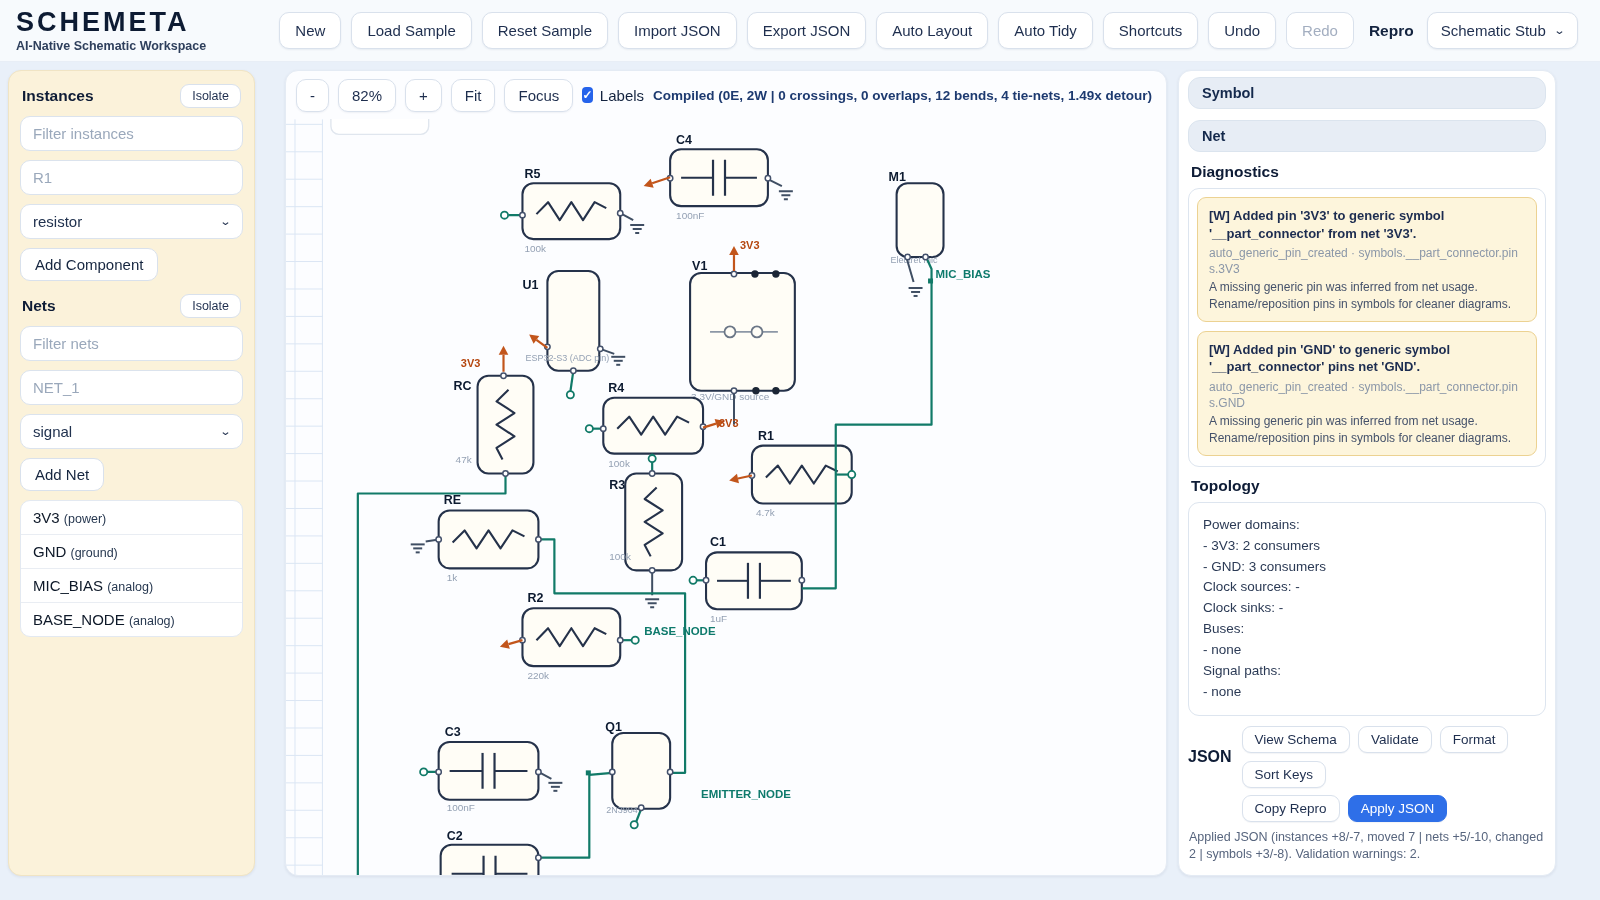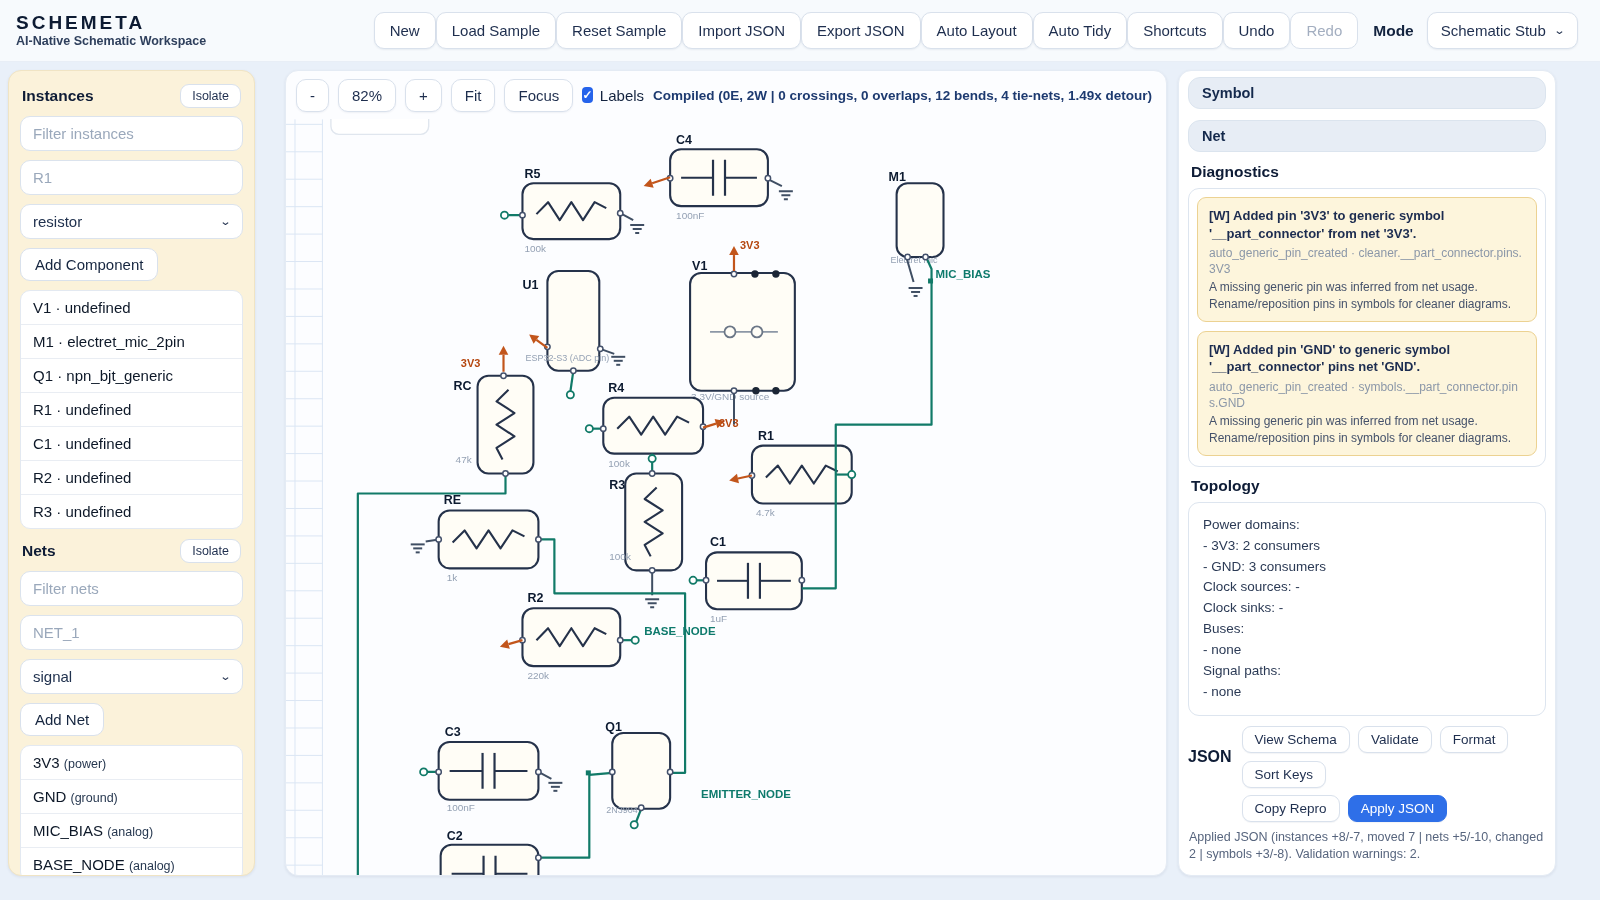--- a/index.html
+++ b/index.html
@@ -3,21 +3,21 @@
 <meta charset="utf-8">
 <style>
   * { margin:0; padding:0; box-sizing:border-box; }
   html,body { width:1600px; height:900px; overflow:hidden; }
   body { background:#e9f0f9; font-family:"Liberation Sans", sans-serif; color:#13233f; position:relative; }
 
   
   .header { position:absolute; left:0; top:0; width:1600px; height:62px; background:#f7fafd;
             border-bottom:1px solid #e8eef6; display:flex; align-items:center; padding:0 22px 0 16px; }
   .brand { margin-right:40px; }
-  .brand h1 { font-size:19px; font-weight:800; letter-spacing:3px; color:#0d1b33; line-height:1.1; }
+  .brand h1 { font-size:27px; font-weight:800; letter-spacing:3px; color:#0d1b33; line-height:1.1; }
   .brand .sub { font-size:12.5px; font-weight:700; color:#2e3f5c; margin-top:1px; }
   .hbtns { display:flex; align-items:center; gap:11px; margin-left:auto; }
   .btn { background:#fff; border:1px solid #d9e1ec; border-radius:10px; padding:9px 15px; font-size:15px;
          color:#1e2e4e; cursor:pointer; box-shadow:0 1px 2px rgba(20,40,80,.07); white-space:nowrap;
          font-family:"Liberation Sans", sans-serif; }
   .btn.disabled { color:#a3aec0; box-shadow:none; }
   .mode-label { font-size:15.5px; font-weight:700; color:#13233f; margin:0 2px 0 4px; }
   .select-pill { background:#fff; border:1px solid #d9e1ec; border-radius:10px; padding:9px 13px; font-size:15px;
                  color:#1e2e4e; display:flex; align-items:center; gap:9px; cursor:pointer;
                  box-shadow:0 1px 2px rgba(20,40,80,.07); }
@@ -77,61 +77,52 @@
 </style>
 </head>
 <body>
 
 <div class="header">
   <div class="brand">
     <h1>SCHEMETA</h1>
     <div class="sub">AI-Native Schematic Workspace</div>
   </div>
   <div class="hbtns">
-    <span id="header-buttons" style="display:flex;gap:0;">
+    <span id="header-buttons" style="display:flex;gap:10px;">
         <button class="btn">New</button>
         <button class="btn">Load Sample</button>
         <button class="btn">Reset Sample</button>
         <button class="btn">Import JSON</button>
         <button class="btn">Export JSON</button>
         <button class="btn">Auto Layout</button>
         <button class="btn">Auto Tidy</button>
         <button class="btn">Shortcuts</button>
         <button class="btn">Undo</button>
         <button class="btn disabled">Redo</button>
       </span>
-    <span class="mode-label">Mode</span>
+    <span class="mode-label">Repro</span>
     <div class="select-pill">
       <span>Schematic Stub</span>
       <span class="chev">⌄</span>
     </div>
   </div>
 </div>
 
 <div class="panel left">
   <div class="sec-head">
     <span class="sec-title">Instances</span>
     <button class="mini-btn">Isolate</button>
   </div>
   <input class="field" placeholder="Filter instances" style="">
   <input class="field" placeholder="R1" style="">
   <div class="field sel">
     <span style="display:flex;align-items:center;height:33px;">resistor</span>
     <span class="chev">⌄</span>
   </div>
   <button class="add-btn">Add Component</button>
-  <div class="list" id="instances-list">
-      <div class="row">V1 · undefined</div>
-      <div class="row">M1 · electret_mic_2pin</div>
-      <div class="row">Q1 · npn_bjt_generic</div>
-      <div class="row">R1 · undefined</div>
-      <div class="row">C1 · undefined</div>
-      <div class="row">R2 · undefined</div>
-      <div class="row">R3 · undefined</div>
-    </div>
 
   <div class="sec-head">
     <span class="sec-title">Nets</span>
     <button class="mini-btn">Isolate</button>
   </div>
   <input class="field" placeholder="Filter nets" style="">
   <input class="field" placeholder="NET_1" style="">
   <div class="field sel">
     <span style="display:flex;align-items:center;height:33px;">signal</span>
     <span class="chev">⌄</span>
@@ -373,21 +364,21 @@
 <div class="panel right">
   <div id="accordion">
       <div class="acc">Symbol</div>
       <div class="acc">Net</div>
     </div>
 
   <div class="rtitle">Diagnostics</div>
   <div class="card" id="diagnostics-card">
       <div class="warn">
         <div class="wt">[W] Added pin '3V3' to generic symbol '__part_connector' from net '3V3'.</div>
-        <div class="wm">auto_generic_pin_created · cleaner.__part_connector.pins.3V3</div>
+        <div class="wm">auto_generic_pin_created · symbols.__part_connector.pins.3V3</div>
         <div class="wd">A missing generic pin was inferred from net usage. Rename/reposition pins in symbols for cleaner diagrams.</div>
       </div>
       <div class="warn">
         <div class="wt">[W] Added pin 'GND' to generic symbol '__part_connector' pins net 'GND'.</div>
         <div class="wm">auto_generic_pin_created · symbols.__part_connector.pins.GND</div>
         <div class="wd">A missing generic pin was inferred from net usage. Rename/reposition pins in symbols for cleaner diagrams.</div>
       </div>
     </div>
 
   <div class="rtitle">Topology</div>

